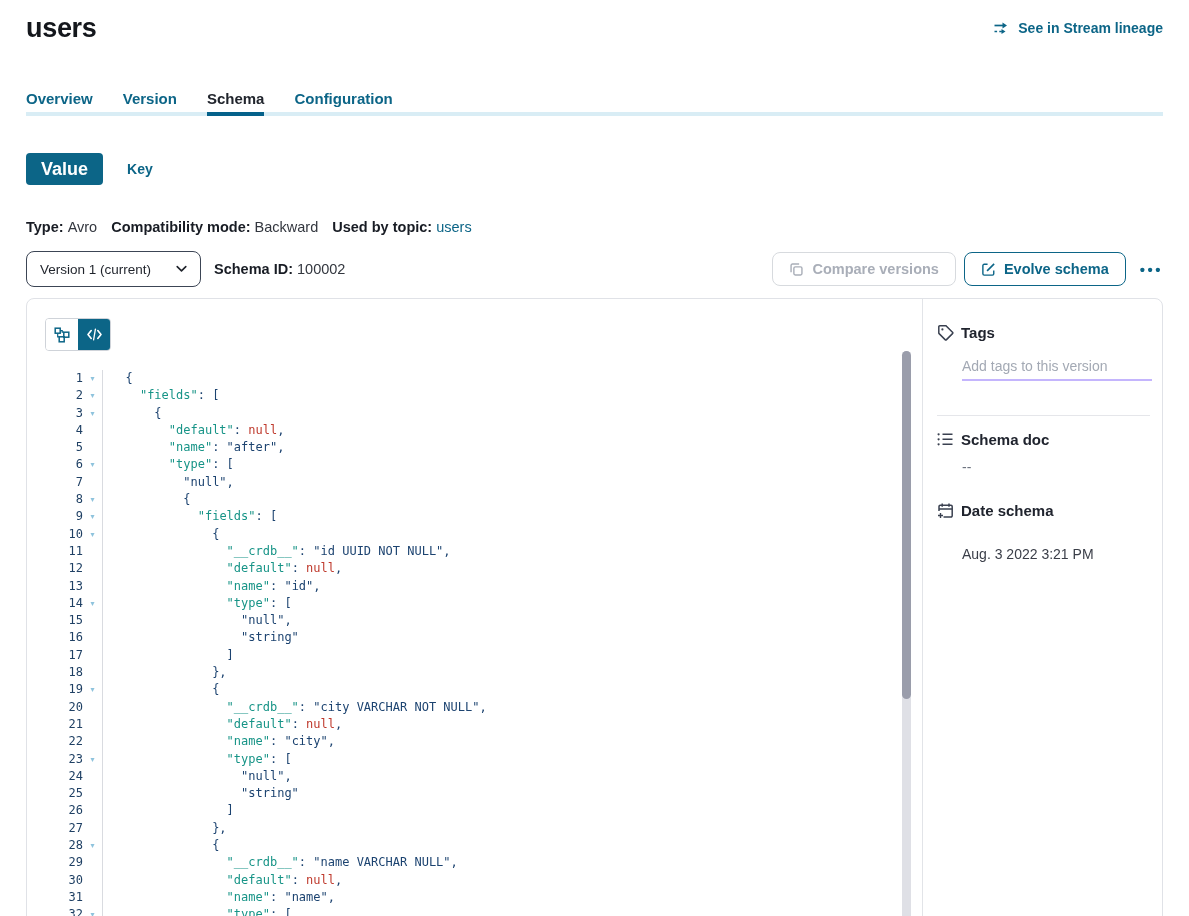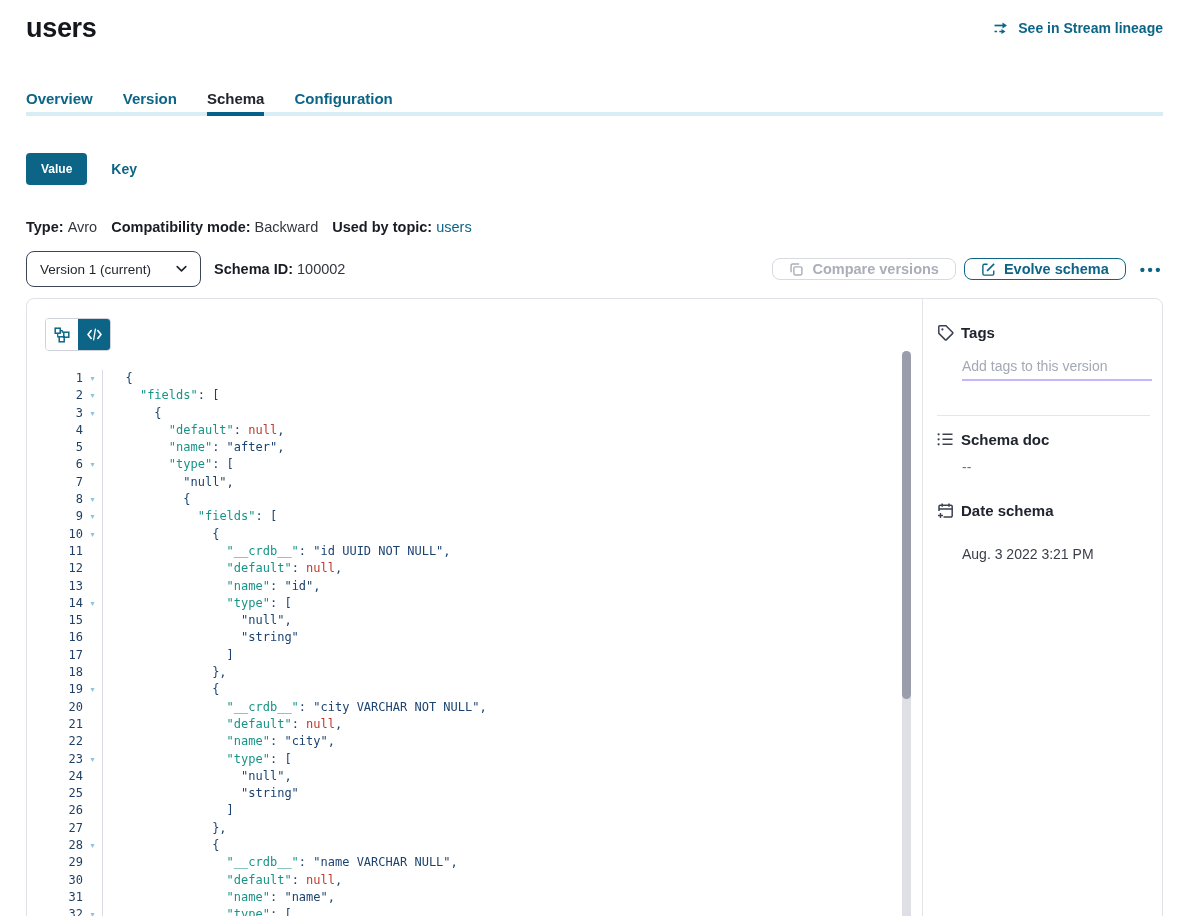--- a/index.html
+++ b/index.html
@@ -14,39 +14,39 @@
 
   
   .tabs { display:flex; gap:30px; margin-top:44px; }
   .tab { position:relative; font-size:15px; font-weight:600; color:#0c6587; cursor:pointer; }
   .tab.active { color:#21252d; }
   .tab .indicator { position:absolute; top:calc(100% + 5px); left:0; width:100%; height:4px; background:#05618a; z-index:2; }
   .tab-track { margin-top:5px; height:4px; background:#d9edf5; }
 
   
   .toggle-row { display:flex; align-items:center; margin-top:37px; }
-  .btn-value { background:#0c6587; color:#fff; font-size:12px; font-weight:600; border:none;
+  .btn-value { background:#0c6587; color:#fff; font-size:18px; font-weight:600; border:none;
                border-radius:4px; height:32px; padding:0 15px; cursor:pointer; }
   .link-key { margin-left:24px; color:#0c6587; font-size:14px; font-weight:600; cursor:pointer; }
 
   
   .meta-row { display:flex; gap:14px; margin-top:34px; font-size:14.5px; }
   .meta-item b { color:#181c24; font-weight:700; }
   .meta-item span.val { color:#33373f; }
   .meta-item span.val.link { color:#0c6587; cursor:pointer; }
 
   
   .version-row { display:flex; align-items:center; margin-top:16px; }
   .select-box { width:175px; height:36px; border:1px solid #3c4555; border-radius:8px; background:#fff;
                 display:flex; align-items:center; justify-content:space-between; padding:0 13px;
                 font-size:13.5px; color:#1f232b; cursor:pointer; }
   .schema-id { margin-left:13px; font-size:14.5px; }
   .schema-id b { font-weight:700; color:#181c24; }
   .schema-id span { color:#33373f; }
-  .btn-outline { display:flex; align-items:center; gap:8px; height:22px; padding:0 16px; border-radius:8px;
+  .btn-outline { display:flex; align-items:center; gap:8px; height:34px; padding:0 16px; border-radius:8px;
                  background:#fff; font-size:14.5px; font-weight:600; cursor:pointer; }
   .btn-compare { margin-left:auto; border:1px solid #d7dade; color:#a9aeb8; }
   .btn-evolve { margin-left:8px; border:1px solid #0c6587; color:#0c6587; }
   .more-btn { margin-left:14px; color:#0c6587; font-size:15px; font-weight:700; letter-spacing:2.5px; cursor:pointer; }
 
   
   .panel { margin-top:11px; border:1px solid #e0e2e7; border-radius:8px; height:640px; display:flex; overflow:hidden; }
   .code-col { flex:1; position:relative; padding:19px 0 0 18px; }
   .view-toggle { display:flex; width:66px; height:33px; border-radius:4px; overflow:hidden; border:1px solid #cfd3d9; }
   .vt-btn { width:33px; display:flex; align-items:center; justify-content:center; cursor:pointer; background:#fff; }

